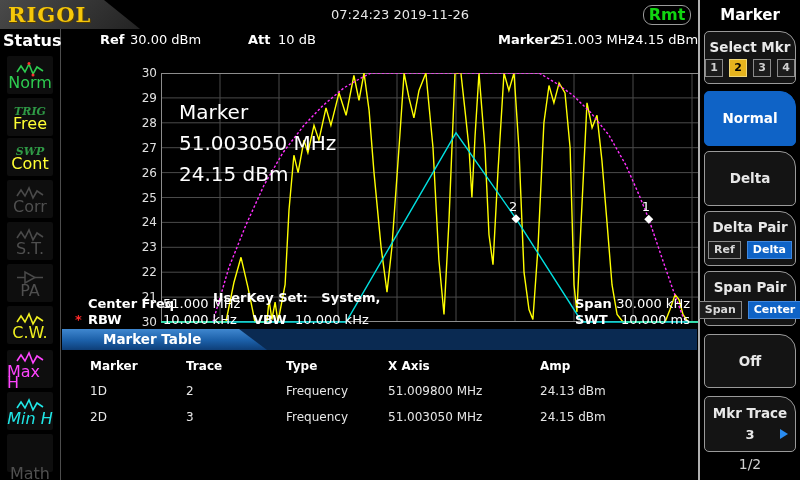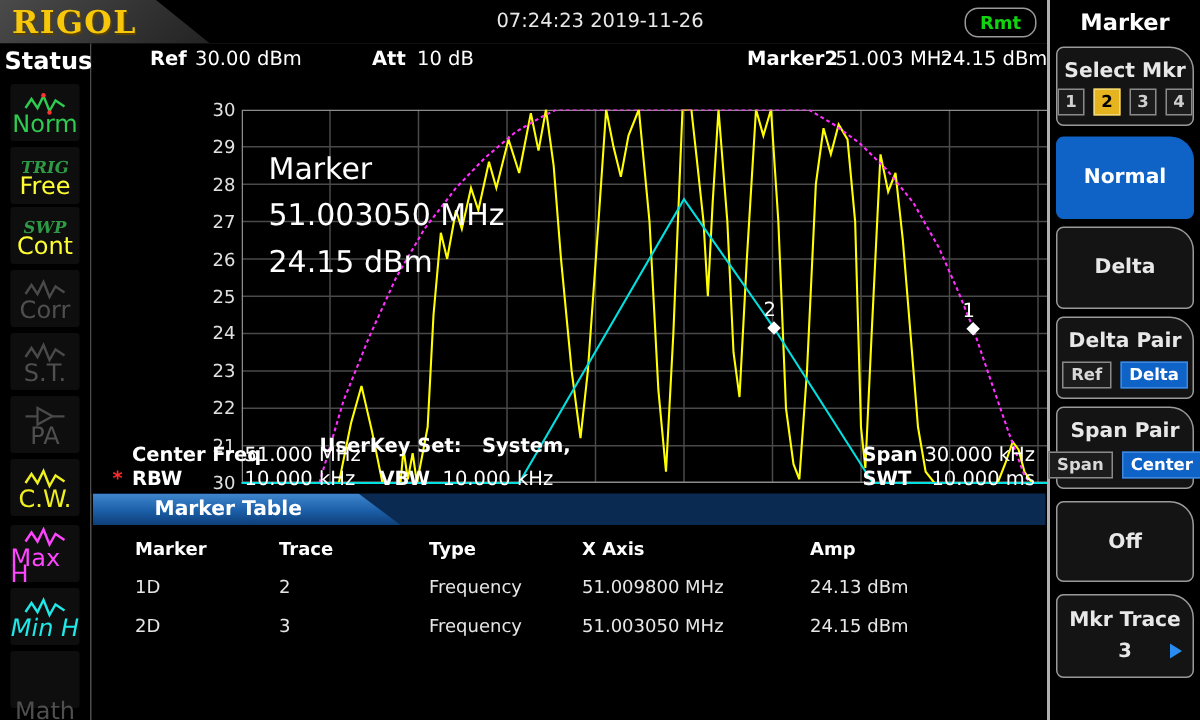--- a/index.html
+++ b/index.html
@@ -7,21 +7,21 @@
     font-family:"DejaVu Sans","Liberation Sans",sans-serif;color:#fff;}
   
   #topbar{position:absolute;left:0;top:0;width:700px;height:29px;background:#000;border-bottom:1px solid #3c3c3c;}
   #logo-bg{position:absolute;left:0;top:0;width:140px;height:29px;
     background:linear-gradient(135deg,#4a4a4a,#232323);
     clip-path:polygon(0 0,104px 0,140px 29px,0 29px);}
   #logo{position:absolute;left:8px;top:2px;font-family:"DejaVu Serif","Liberation Serif",serif;
     font-weight:900;font-size:21px;letter-spacing:1px;color:#f6c70a;text-shadow:1px 1px 0 #5a4100;}
   #clock{position:absolute;left:300px;top:7px;width:200px;text-align:center;font-size:13px;color:#e8e8e8;}
   #rmt{position:absolute;left:643px;top:5px;width:46px;height:18px;border:1px solid #9a9a9a;border-radius:9px;
-    color:#11d411;font-size:12px;font-weight:bold;text-align:center;line-height:18px;}
+    color:#11d411;font-size:16px;font-weight:bold;text-align:center;line-height:18px;}
   
   #leftbar{position:absolute;left:0;top:29px;width:60px;height:451px;border-right:1px solid #4d4d4d;background:#000;}
   #status-title{position:absolute;left:3px;top:2px;font-size:16px;font-weight:bold;color:#fff;}
   .st-item{position:absolute;left:7px;width:46px;height:38px;background:#0e0e0e;border-radius:2px;
     display:flex;flex-direction:column;align-items:center;justify-content:center;}
   .st-item .lbl{font-size:16px;line-height:11px;}
   .st-item .toptxt{font-family:"DejaVu Serif","Liberation Serif",serif;font-style:italic;font-weight:bold;
     font-size:11px;line-height:12px;}
   
   #plotwrap{position:absolute;left:61px;top:29px;width:639px;height:300px;background:#000;}
@@ -282,15 +282,16 @@
     <div class="mbtn" style="top:334px;height:54px;">
       <div class="t" style="line-height:52px;">Off</div>
     </div>
 
     <div class="mbtn" style="top:396px;height:56px;">
       <div class="t" style="margin-top:8px;">Mkr Trace</div>
       <div class="t" style="margin-top:6px;font-size:13px;">3</div>
       <div id="mkr-arrow"></div>
     </div>
 
+    <div id="page-ind">1/2</div>
   </div>
 
 </div>
 
 </body></html>

